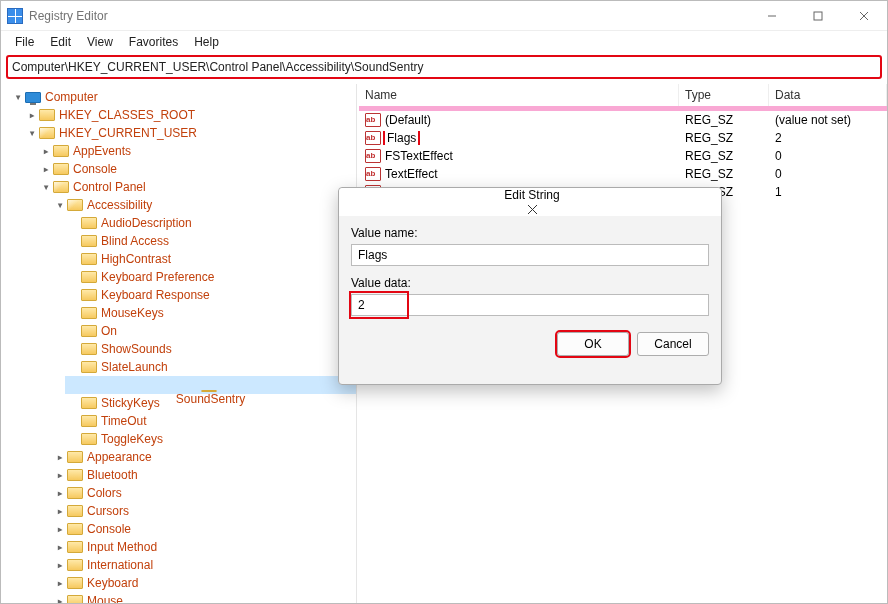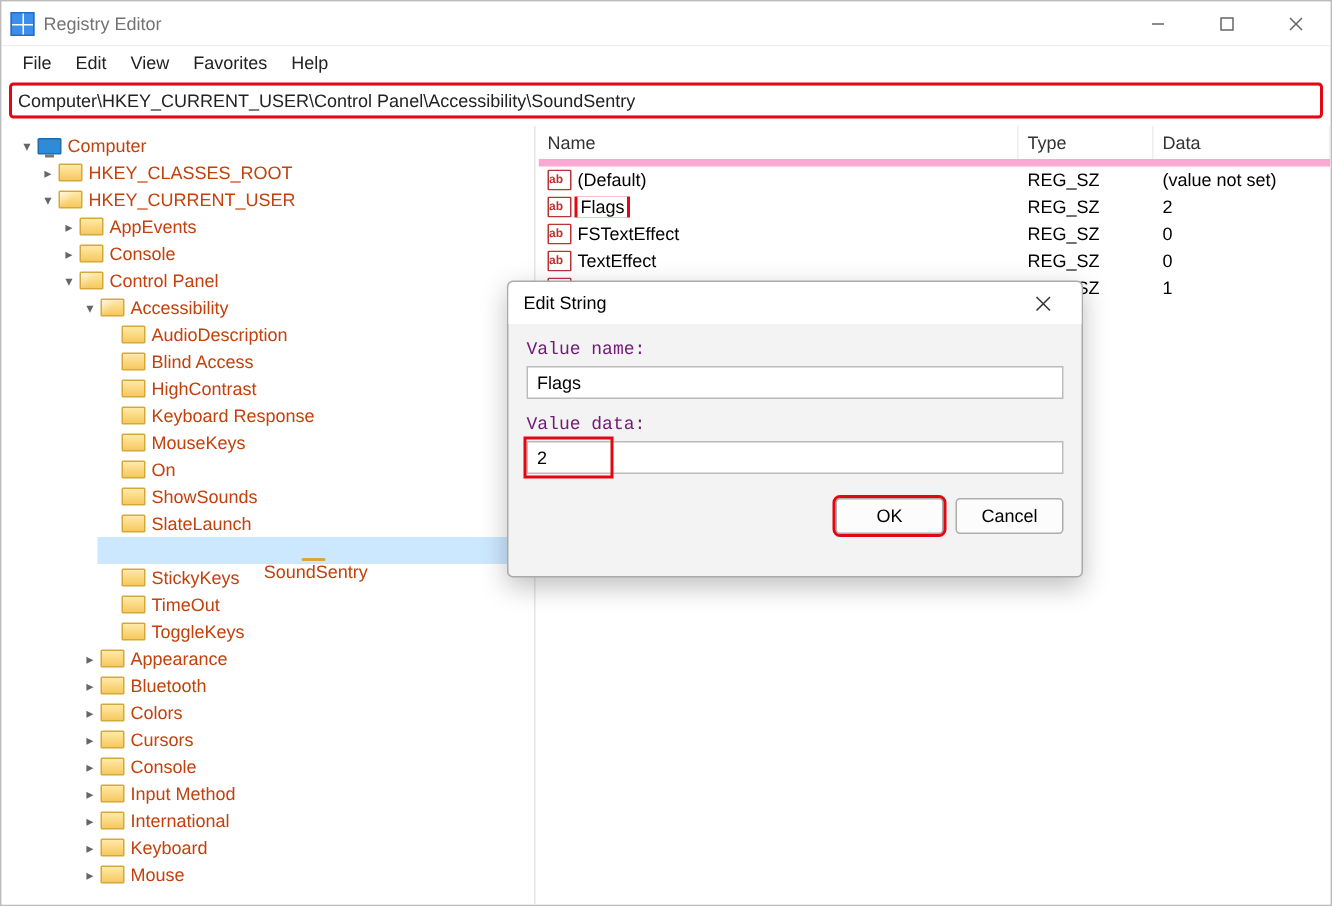--- a/index.html
+++ b/index.html
@@ -198,32 +198,32 @@
     border:1px solid #aaa;
     border-radius:4px;
     box-shadow:0 6px 18px rgba(0,0,0,0.25);
     font-size:12px;
   }
   .dialog-titlebar {
     height:28px;
     display:flex;align-items:center;
     padding:0 6px 0 10px;
     background:#fff;
-    border-top-left-radius:4px;border-top-right-radius:4px;
+    border-top-left-radius:4px;border-top-right-radius:4px;flex-direction:column;
   }
   .dialog-titlebar .spacer{flex:1;}
   .dialog-close {
     width:40px;height:28px;
     display:flex;align-items:center;justify-content:center;
     color:#444;
   }
   .dialog-body {
     padding:10px 12px 4px 12px;
   }
-  .field-label { color:#701a75; margin-bottom:4px;font-family:Liberation Mono, monospace; }
+  .field-label { color:#000000; margin-bottom:4px; }
   .value-name-box {
     background:#fff;
     border:1px solid #bbb;
     padding:3px 6px;
     height:22px;
     display:flex;align-items:center;
     margin-bottom:10px;
   }
   .value-data-input {
     width:100%;
@@ -361,20 +361,27 @@
                             <span class="expander blank">▸</span>
                             <span class="folder-icon"></span>
                             <span class="node-label">Blind Access</span>
                           </div>
                         </li>
                         <li>
                           <div class="node">
                             <span class="expander blank">▸</span>
                             <span class="folder-icon"></span>
                             <span class="node-label">HighContrast</span>
+                          </div>
+                        </li>
+                        <li>
+                          <div class="node">
+                            <span class="expander blank">▸</span>
+                            <span class="folder-icon"></span>
+                            <span class="node-label">Keyboard Preference</span>
                           </div>
                         </li>
                         <li>
                           <div class="node">
                             <span class="expander blank">▸</span>
                             <span class="folder-icon"></span>
                             <span class="node-label">Keyboard Response</span>
                           </div>
                         </li>
                         <li>

